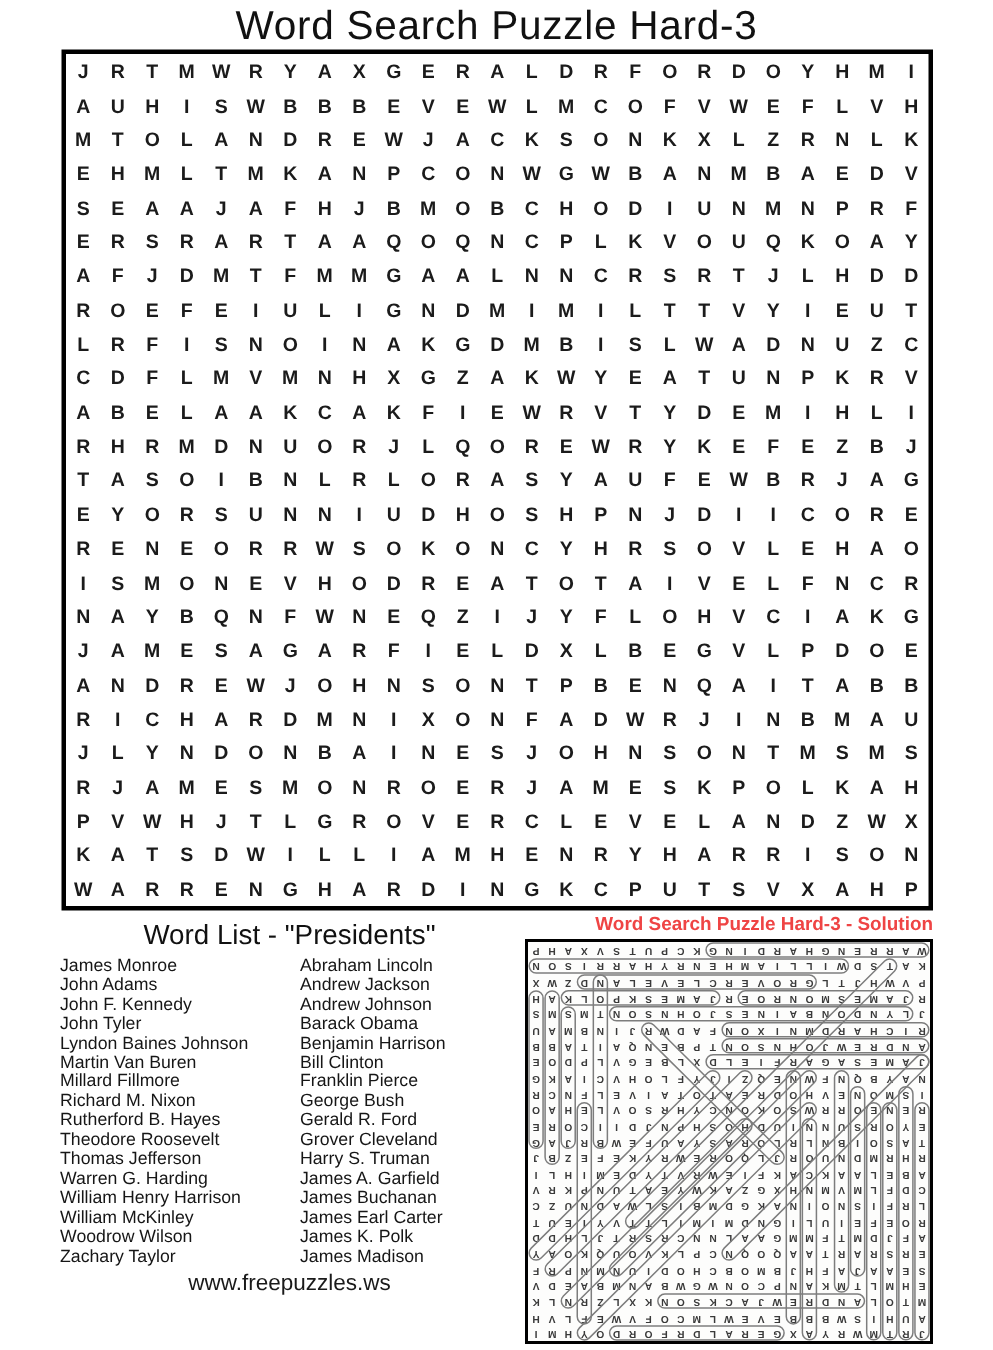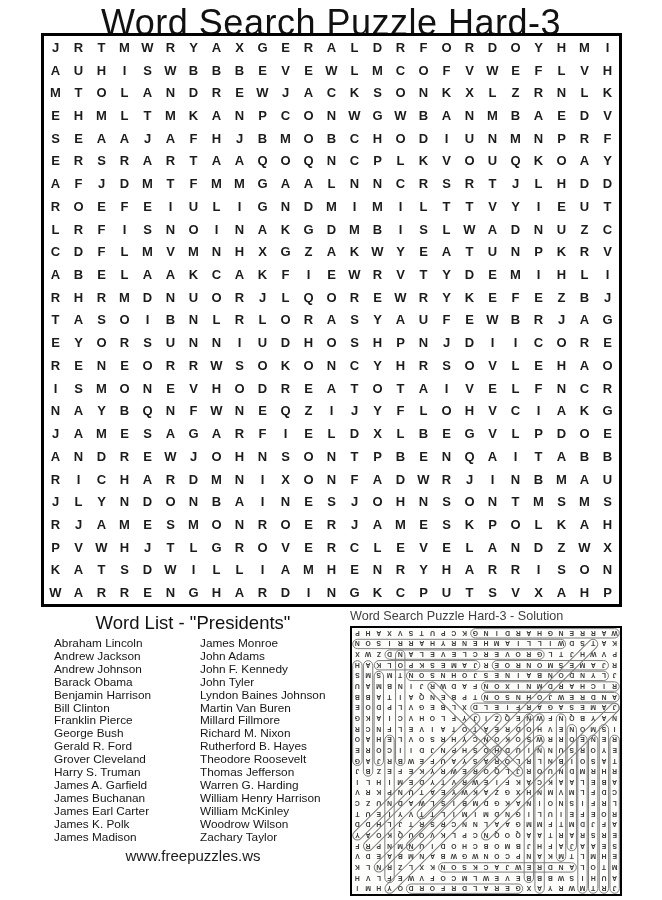--- a/index.html
+++ b/index.html
@@ -4,21 +4,21 @@
 <style>
   html,body{margin:0;padding:0;}
   body{
     width:662px;height:900px;position:relative;background:#ffffff;
     font-family:"Liberation Sans", sans-serif;color:#1b1b1b;overflow:hidden;
   }
   .abs{position:absolute;}
   
   #page-title{
     left:0;top:2px;width:662px;text-align:center;
-    font-size:36px;font-weight:400;letter-spacing:0.5px;color:#111;
+    font-size:27px;font-weight:400;letter-spacing:0.5px;color:#111;
   }
   
   #grid-box{
     left:41px;top:33px;width:581px;height:574px;
     border:3px solid #000;box-sizing:border-box;background:#fff;
   }
   #main-grid{
     width:100%;height:100%;
     display:grid;grid-template-columns:repeat(25,1fr);grid-auto-rows:1fr;
     place-items:center;
@@ -33,22 +33,22 @@
   #wordlist-col-left{margin-left:14px;width:146px;}
   #wordlist-col-right{flex:1;}
   .word-item{white-space:nowrap;}
   
   #footer-url{
     left:40px;top:847px;width:306px;text-align:center;
     font-size:15px;color:#1a1a1a;
   }
   
   #solution-title{
-    left:350px;top:609px;width:272px;text-align:left;
-    font-size:12.6px;font-weight:normal;color:#404040;
+    left:350px;top:609px;width:272px;text-align:right;
+    font-size:12.6px;font-weight:bold;color:#ef4444;
   }
   #solution-box{
     left:350px;top:626px;width:272px;height:270px;
     border:2px solid #000;box-sizing:border-box;background:#fdfdfc;
   }
   #solution-rot{
     position:absolute;left:0;top:0;width:268px;height:266px;
     transform:rotate(180deg);transform-origin:50% 50%;
   }
   #solution-grid{
@@ -690,55 +690,55 @@
       <div>X</div>
       <div>A</div>
       <div>H</div>
       <div>P</div>
     </div>
 </div>
 
 <div class="abs" id="wordlist">
   <div id="wordlist-title">Word List - "Presidents"</div>
   <div id="wordlist-cols">
+    <div id="wordlist-col-right">
+        <div class="word-item">James Monroe</div>
+        <div class="word-item">John Adams</div>
+        <div class="word-item">John F. Kennedy</div>
+        <div class="word-item">John Tyler</div>
+        <div class="word-item">Lyndon Baines Johnson</div>
+        <div class="word-item">Martin Van Buren</div>
+        <div class="word-item">Millard Fillmore</div>
+        <div class="word-item">Richard M. Nixon</div>
+        <div class="word-item">Rutherford B. Hayes</div>
+        <div class="word-item">Theodore Roosevelt</div>
+        <div class="word-item">Thomas Jefferson</div>
+        <div class="word-item">Warren G. Harding</div>
+        <div class="word-item">William Henry Harrison</div>
+        <div class="word-item">William McKinley</div>
+        <div class="word-item">Woodrow Wilson</div>
+        <div class="word-item">Zachary Taylor</div>
+      </div>
     <div id="wordlist-col-left">
         <div class="word-item">Abraham Lincoln</div>
         <div class="word-item">Andrew Jackson</div>
         <div class="word-item">Andrew Johnson</div>
         <div class="word-item">Barack Obama</div>
         <div class="word-item">Benjamin Harrison</div>
         <div class="word-item">Bill Clinton</div>
         <div class="word-item">Franklin Pierce</div>
         <div class="word-item">George Bush</div>
         <div class="word-item">Gerald R. Ford</div>
         <div class="word-item">Grover Cleveland</div>
         <div class="word-item">Harry S. Truman</div>
         <div class="word-item">James A. Garfield</div>
         <div class="word-item">James Buchanan</div>
         <div class="word-item">James Earl Carter</div>
         <div class="word-item">James K. Polk</div>
         <div class="word-item">James Madison</div>
-      </div>
-    <div id="wordlist-col-right">
-        <div class="word-item">James Monroe</div>
-        <div class="word-item">John Adams</div>
-        <div class="word-item">John F. Kennedy</div>
-        <div class="word-item">John Tyler</div>
-        <div class="word-item">Lyndon Baines Johnson</div>
-        <div class="word-item">Martin Van Buren</div>
-        <div class="word-item">Millard Fillmore</div>
-        <div class="word-item">Richard M. Nixon</div>
-        <div class="word-item">Rutherford B. Hayes</div>
-        <div class="word-item">Theodore Roosevelt</div>
-        <div class="word-item">Thomas Jefferson</div>
-        <div class="word-item">Warren G. Harding</div>
-        <div class="word-item">William Henry Harrison</div>
-        <div class="word-item">William McKinley</div>
-        <div class="word-item">Woodrow Wilson</div>
-        <div class="word-item">Zachary Taylor</div>
       </div>
   </div>
 </div>
 
 <div class="abs" id="solution-title">Word Search Puzzle Hard-3 - Solution</div>
 
 <div class="abs" id="solution-box">
   <div id="solution-rot">
     <div id="solution-grid">
         <div>J</div>

